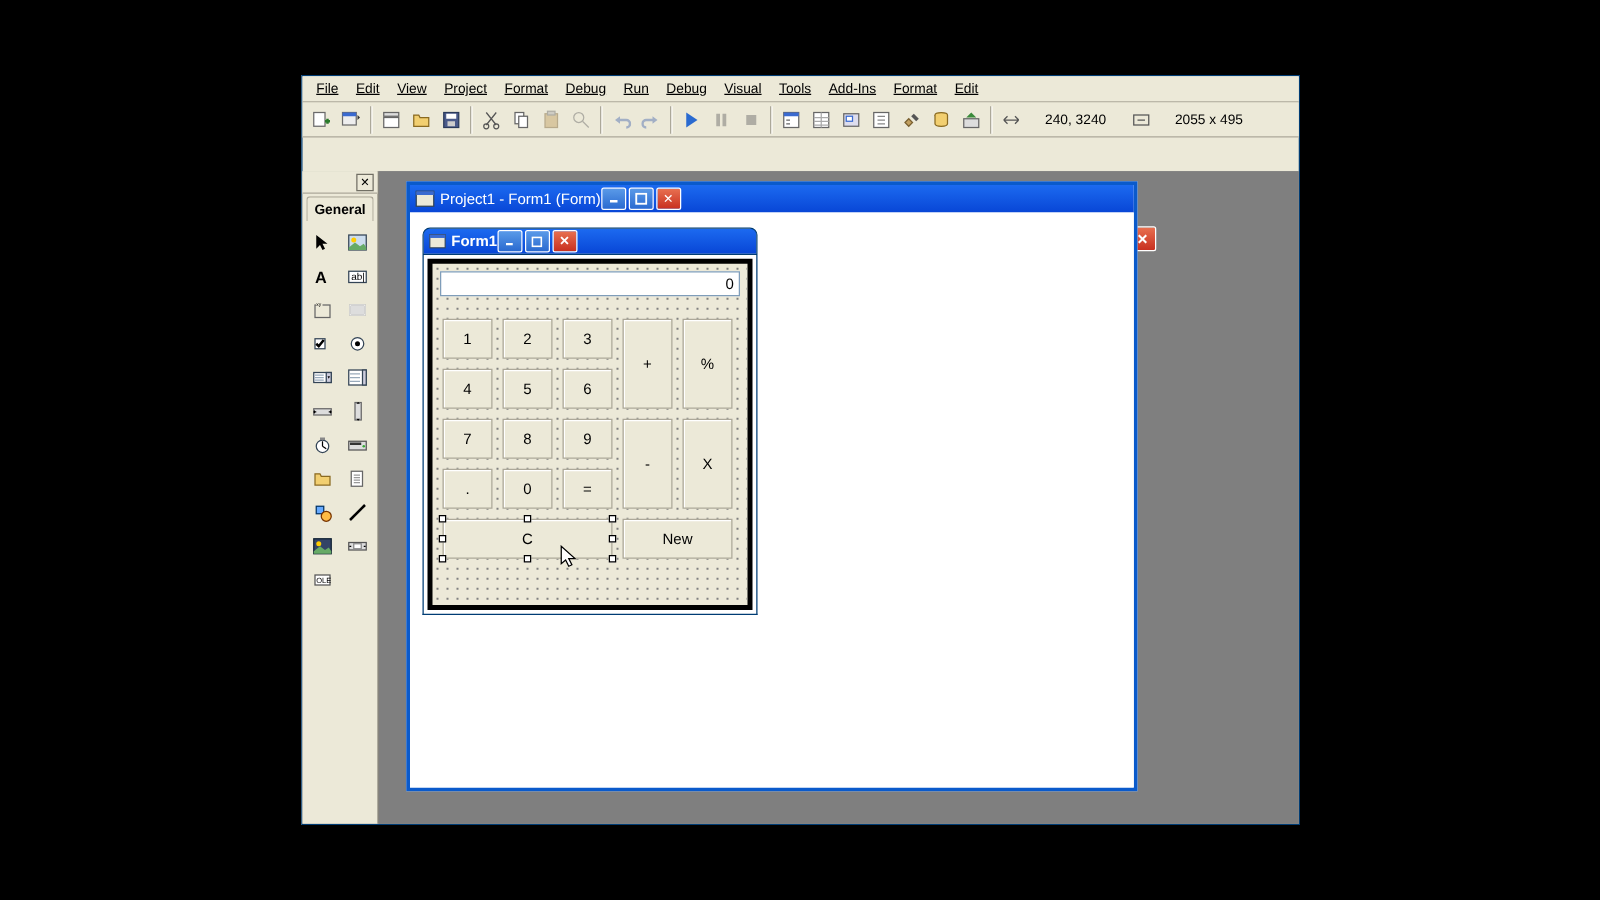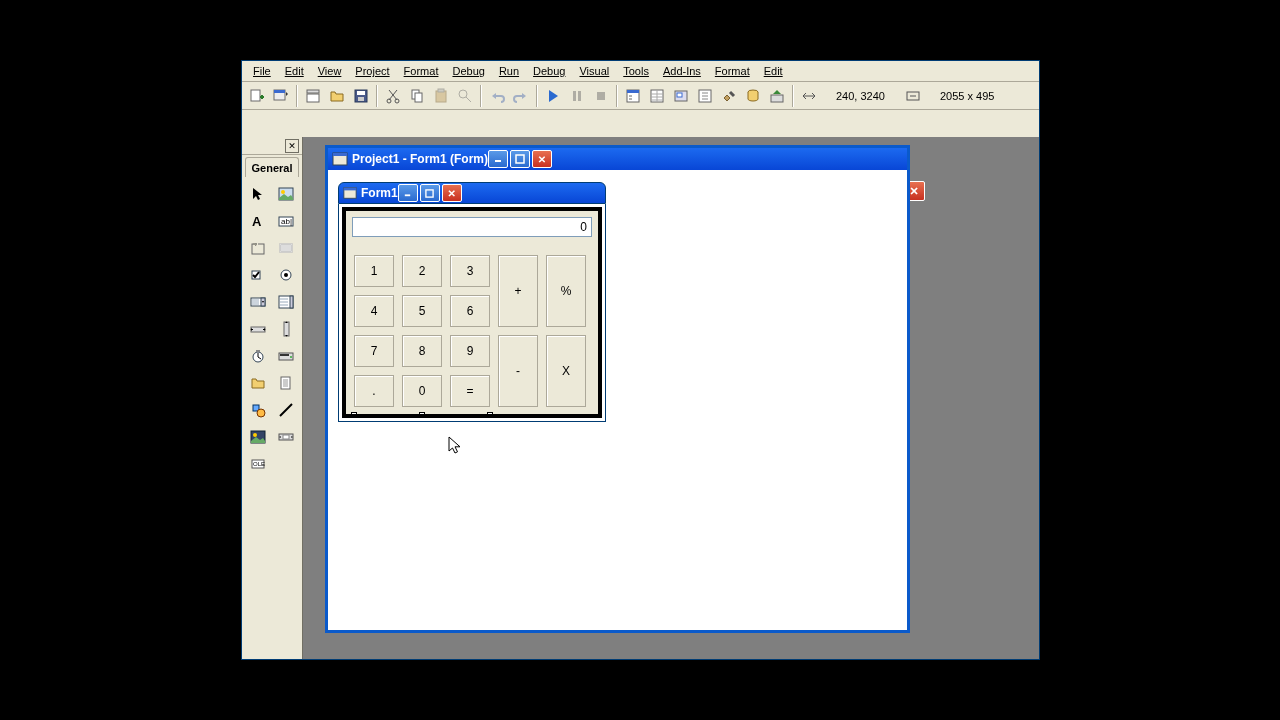--- a/index.html
+++ b/index.html
@@ -36,32 +36,32 @@
 .toolbox-tab { height:20px; border:1px solid #aca899; border-bottom:none; border-radius:3px 3px 0 0; background:#ece9d8; margin:2px 3px 0 3px; display:flex; align-items:center; justify-content:center; font-size:11px;font-weight:bold; }
 .toolbox-grid { padding: 4px 4px; display: grid; grid-template-columns: 25px 25px; gap: 2px 3px; justify-content: center; }
 .tool-btn { width: 25px; height: 25px; border: 1px solid #ece9d8; display: flex; align-items: center; justify-content: center; background: #ece9d8; }
 .tool-btn svg { width:16px; height:16px; }
 
 
 .mdi { position: absolute; left: 61px; top: 0; right: 0; bottom: 0; background: #7f7f7f; }
 
 
 .designer { position: absolute; left: 22px; top: 8px; width: 585px; height: 488px; background: #fff; border: 3px solid #0a5acb; }
-.designer .dtitle { height: 22px; background: linear-gradient(to bottom,#1c6af0,#0846d6); color:#fff; font-size:12px; font-weight:bold; display:flex; align-items:center; padding:0 4px; }
+.designer .dtitle { height: 22px; background: linear-gradient(to bottom,#1c6af0,#0846d6); color:#fff; font-size:12px; font-weight:normal; display:flex; align-items:center; padding:0 4px; }
 .dcontrols { display:flex; gap:2px; }
 .dbtn { width:20px; height:18px; border:1px solid #fff; border-radius:2px; background: linear-gradient(#5a9ae8,#2a6ad0); color:#fff; display:flex; align-items:center; justify-content:center; font-size:10px; }
 .dbtn.close { background: linear-gradient(#e87050,#c83020); }
 
 .designer-body { position:absolute; top:22px; left:0; right:0; bottom:0; background:#fff; overflow:hidden; }
 
 
 .stray-close { position:absolute; left: 600px; top: 44px; width:22px; height:20px; border:1px solid #fff; border-radius:2px; background: linear-gradient(#e87050,#c83020); color:#fff; display:flex; align-items:center; justify-content:center; font-size:11px; font-weight:bold; }
 
 
-.form-win { position:absolute; left: 10px; top: 12px; width: 268px; height: 240px; }
+.form-win { position:absolute; left: 10px; top: 12px; width: 268px; height: 310px; }
 .form-titlebar { height:22px; background: linear-gradient(to bottom,#1c6af0,#0846d6); border:1px solid #003c74; color:#fff; font-size:12px; font-weight:bold; display:flex; align-items:center; padding:0 4px; border-radius: 6px 6px 0 0; }
 .form-body { position:relative; height: calc(100% - 22px); border:1px solid #003c74; border-top:none; }
 .form-body-inner { position:absolute; inset: 3px; background:#000; }
 .form-canvas { position:absolute; inset: 4px; background:#ece9d8; overflow:hidden; }
 
 
 .dotgrid { position:absolute; inset:0; background-image: radial-gradient(#808080 0.6px, transparent 0.6px); background-size: 8px 8px; background-position: 0 0; }
 
 
 .calc-display { position:absolute; left:6px; top:6px; right:6px; height:20px; background:#fff; border:1px solid #7f9db9; display:flex; align-items:center; justify-content:flex-end; padding:0 4px; font-size:12px; }

